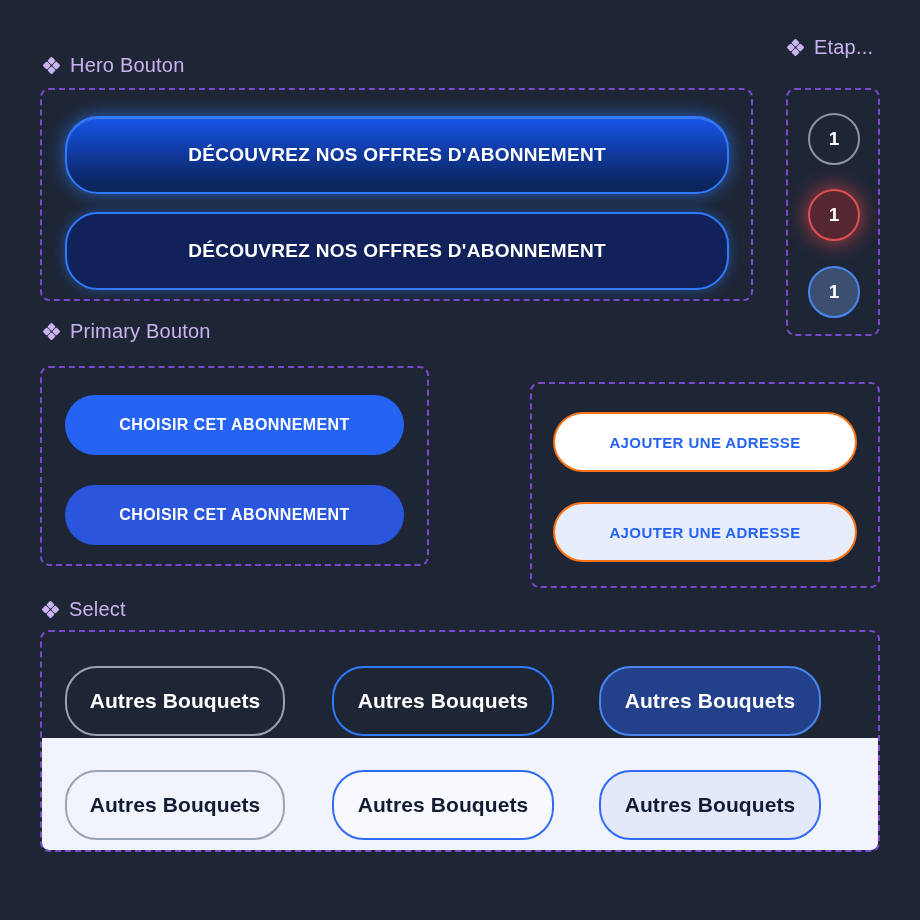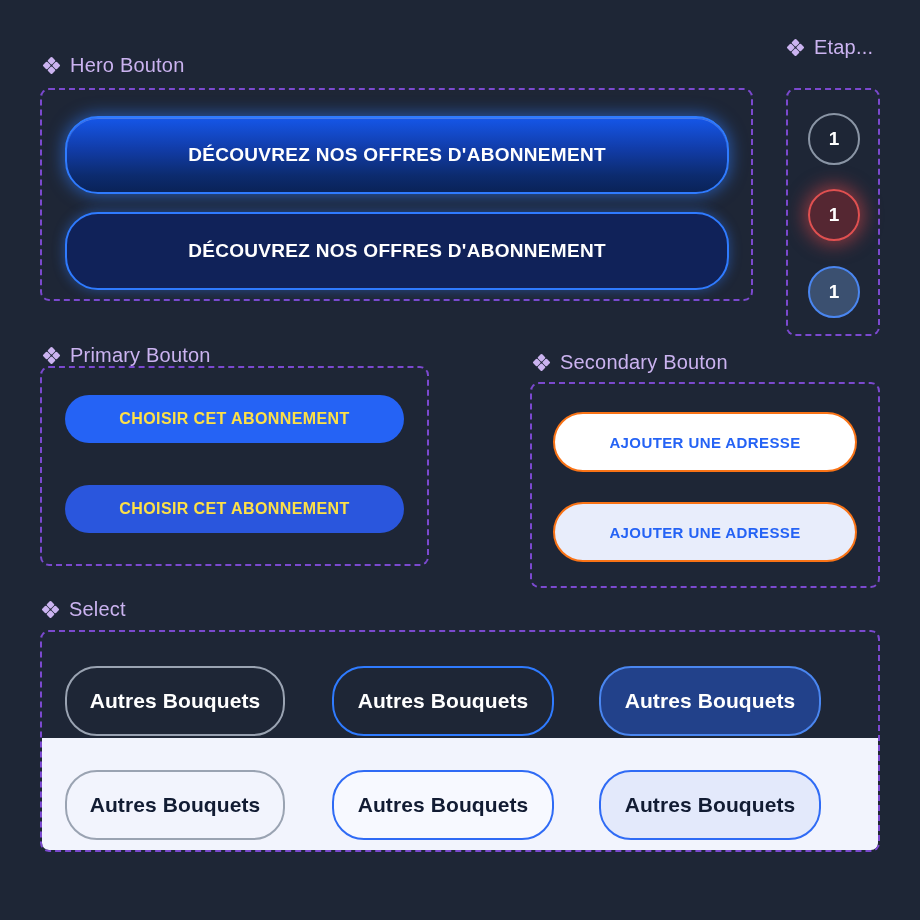--- a/index.html
+++ b/index.html
@@ -103,26 +103,26 @@
             box-shadow: 0 0 18px 4px rgba(224,70,70,.55); }
   #step-3 { top: 266px; background: #3b5070;                    border: 2px solid #4a86f0; }
 
   
   #primary-frame { left: 40px; top: 366px; width: 389px; height: 200px; }
 
   .primary-btn {
     position: absolute;
     left: 65px;
     width: 339px;
-    height: 48px;
+    height: 60px;
     border-radius: 32px;
     display: flex;
     align-items: center;
     justify-content: center;
-    color: #fde047;
+    color: #ffffff;
     font-size: 16px;
     font-weight: 700;
     letter-spacing: .4px;
     border: none;
     cursor: pointer;
   }
   #primary-btn-1 { top: 395px; background: #2563f5; }
   #primary-btn-2 { top: 485px; background: #2a56dd; }
 
   
@@ -219,48 +219,37 @@
     </svg>
     <span class="label-text">Etap...</span>
   </div>
 
   <div class="frame" id="etapes-frame"></div>
 
   <div class="step" id="step-1">1</div>
   <div class="step" id="step-2">1</div>
   <div class="step" id="step-3">1</div>
 
-  <div class="sec-label" style="left:42px; top:344px;">
+  <div class="sec-label" style="left:42px; top:320px;">
     <svg class="spark" viewBox="0 0 24 24">
       <g fill="#cbb3f0">
         <rect x="8.2" y="2.2" width="7.6" height="7.6" rx="1.4" transform="rotate(45 12 6)"></rect>
         <rect x="8.2" y="14.2" width="7.6" height="7.6" rx="1.4" transform="rotate(45 12 18)"></rect>
         <rect x="2.2" y="8.2" width="7.6" height="7.6" rx="1.4" transform="rotate(45 6 12)"></rect>
         <rect x="14.2" y="8.2" width="7.6" height="7.6" rx="1.4" transform="rotate(45 18 12)"></rect>
       </g>
     </svg>
     <span class="label-text">Primary Bouton</span>
   </div>
 
   <div class="frame" id="primary-frame"></div>
 
   <div class="primary-btn" id="primary-btn-1">CHOISIR CET ABONNEMENT</div>
   <div class="primary-btn" id="primary-btn-2">CHOISIR CET ABONNEMENT</div>
 
-  <div class="sec-label" style="left:532px; top:351px;">
-    <svg class="spark" viewBox="0 0 24 24">
-      <g fill="#cbb3f0">
-        <rect x="8.2" y="2.2" width="7.6" height="7.6" rx="1.4" transform="rotate(45 12 6)"></rect>
-        <rect x="8.2" y="14.2" width="7.6" height="7.6" rx="1.4" transform="rotate(45 12 18)"></rect>
-        <rect x="2.2" y="8.2" width="7.6" height="7.6" rx="1.4" transform="rotate(45 6 12)"></rect>
-        <rect x="14.2" y="8.2" width="7.6" height="7.6" rx="1.4" transform="rotate(45 18 12)"></rect>
-      </g>
-    </svg>
-    <span class="label-text">Secondary Bouton</span>
-  </div>
 
   <div class="frame" id="secondary-frame"></div>
 
   <div class="secondary-btn" id="secondary-btn-1">AJOUTER UNE ADRESSE</div>
   <div class="secondary-btn" id="secondary-btn-2">AJOUTER UNE ADRESSE</div>
 
   <div class="sec-label" style="left:41px; top:598px;">
     <svg class="spark" viewBox="0 0 24 24">
       <g fill="#cbb3f0">
         <rect x="8.2" y="2.2" width="7.6" height="7.6" rx="1.4" transform="rotate(45 12 6)"></rect>

